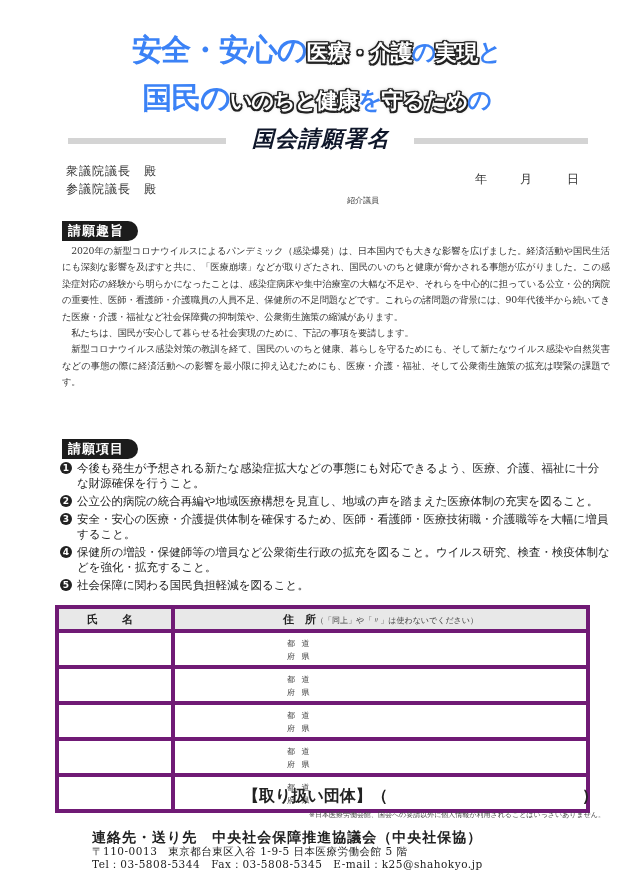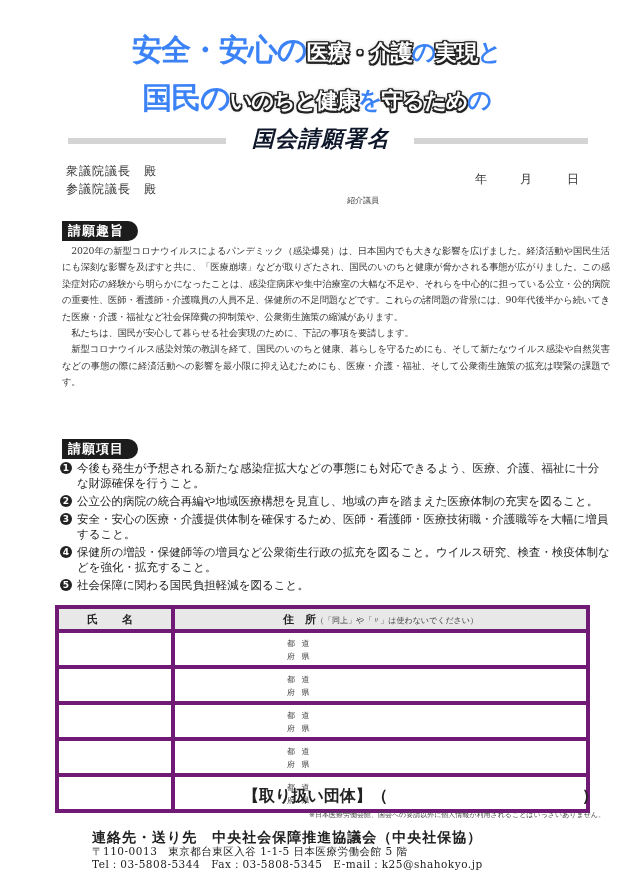--- a/index.html
+++ b/index.html
@@ -199,15 +199,15 @@
 
 <div id="org-line">
   <span>【取り扱い団体】（</span>
   <span id="org-close">）</span>
 </div>
 
 <div id="privacy-note">※日本医療労働会館、国会への要請以外に個人情報が利用されることはいっさいありません。</div>
 
 <div id="contact">
   <div id="contact-line1">連絡先・送り先　中央社会保障推進協議会（中央社保協）</div>
-  <div id="contact-line2">〒110-0013　東京都台東区入谷 1-1-5 日本医療労働会館 5 階</div>
+  <div id="contact-line2">〒110-0013　東京都台東区入谷 1-9-5 日本医療労働会館 5 階</div>
   <div id="contact-line3">Tel：03-5808-5344　Fax：03-5808-5345　E-mail：k25@shahokyo.jp</div>
 </div>
 
 </body></html>

